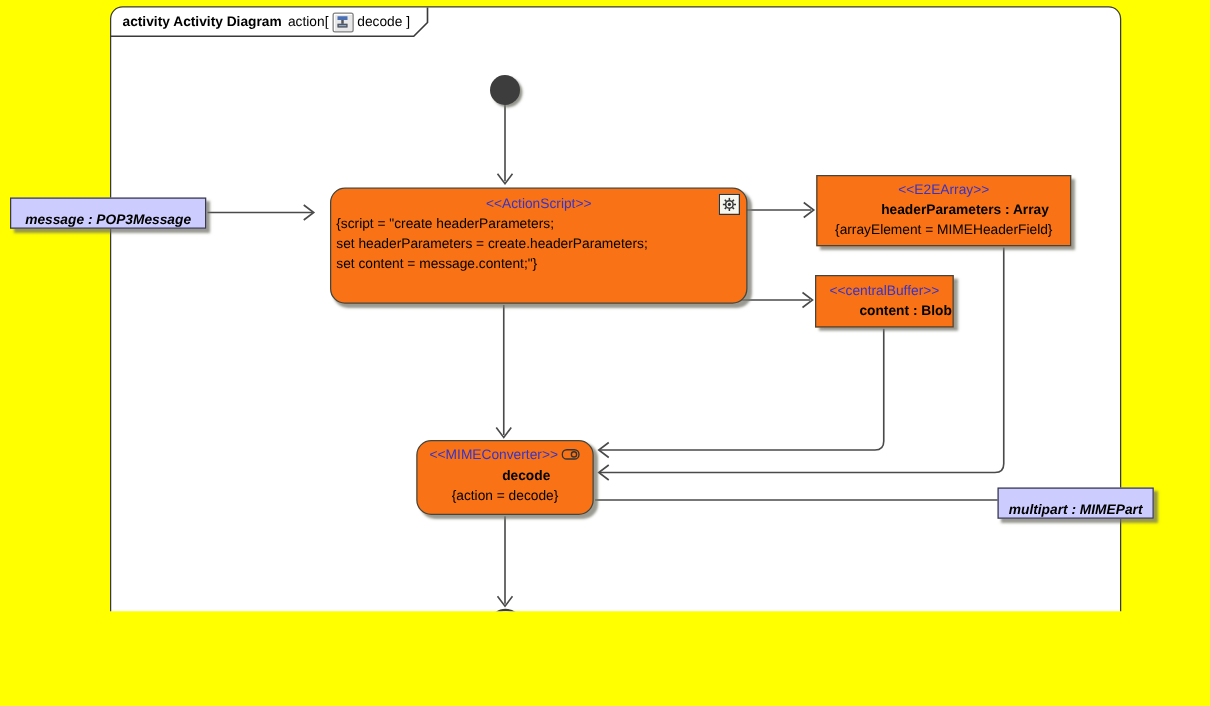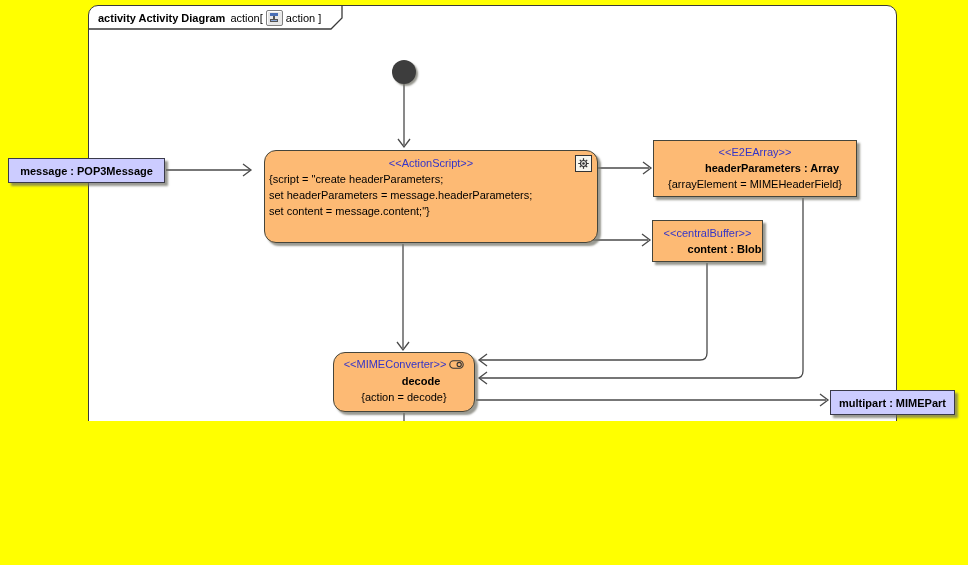--- a/index.html
+++ b/index.html
@@ -1,50 +1,50 @@
 <!DOCTYPE html>
 <html><head>
 <meta charset="utf-8">
 <style>
   html,body{margin:0;padding:0;}
   body{background:#FFFF00;font-family:"Liberation Sans",sans-serif;}
-  .stage{position:relative;width:968px;height:421px;background:#FFFF00;overflow:hidden;}
+  .stage{position:relative;width:968px;height:489px;background:#FFFF00;overflow:hidden;}
 
   .frame{position:absolute;left:88px;top:5px;width:807px;height:539px;
          background:#FFFFFF;border:1px solid #3a3a3a;border-radius:10px;}
 
   .frame-tab{position:absolute;left:90px;top:7px;width:250px;height:21px;
              display:flex;align-items:center;font-size:11px;color:#000;
              padding-left:8px;white-space:nowrap;}
   .frame-tab .bold{font-weight:bold;}
   .frame-tab .gap{width:5px;}
 
   .mini-icon{display:inline-block;width:15px;height:14px;background:#e8e8e8;
              border:1px solid #808080;border-radius:2px;position:relative;
              box-shadow:inset 1px 1px 0 #ffffff;margin:0 3px;}
   .mini-icon .g1{position:absolute;left:3px;top:2px;width:8px;height:3px;background:#4a6fb5;}
   .mini-icon .g2{position:absolute;left:6px;top:5px;width:2px;height:4px;background:#555;}
   .mini-icon .g3{position:absolute;left:3px;top:8px;width:8px;height:3px;background:#8aa7d6;border:1px solid #555;box-sizing:border-box;}
 
   svg.overlay{position:absolute;left:0;top:0;width:968px;height:565px;}
 
-  .uml-node{position:absolute;background:#fdba74;border:1px solid #45453B;
+  .uml-node{position:absolute;background:#f97316;border:1px solid #45453B;
             box-shadow:3px 3px 2px rgba(120,120,110,0.75);
             font-size:11px;line-height:16px;text-align:center;color:#000;box-sizing:border-box;}
   .rounded{border-radius:12px;}
   .stereo{color:#3434C8;}
   .bname{font-weight:bold;padding-left:34px;}
   .body-left{text-align:left;padding-left:4px;}
 
   .gear-box{position:absolute;top:4px;right:5px;width:15px;height:15px;
             border:1px solid #333;background:#f7f6ee;display:flex;align-items:center;justify-content:center;}
 
   .obj-label{position:absolute;background:#CCCCFF;border:1px solid #3a3a4a;
              box-shadow:3px 3px 2px rgba(110,110,100,0.7);font-size:11px;font-weight:bold;
-             display:flex;align-items:center;justify-content:center;color:#000;box-sizing:border-box;}
+             display:flex;align-items:flex-end;justify-content:center;color:#000;box-sizing:border-box;font-style:italic;}
 
   .initial-node{position:absolute;left:392px;top:60px;width:24px;height:24px;border-radius:50%;
                 background:#3d3d3d;box-shadow:2px 2px 2px rgba(120,120,110,0.8);}
   .final-node{position:absolute;left:391px;top:487px;width:27px;height:27px;border-radius:50%;
               background:#fff;border:2px solid #3d3d3d;box-sizing:border-box;
               box-shadow:2px 2px 2px rgba(120,120,110,0.8);display:flex;align-items:center;justify-content:center;}
   .final-node .dot{width:13px;height:13px;border-radius:50%;background:#3d3d3d;}
 
   .capsule{display:inline-block;vertical-align:-1px;margin-left:3px;}
 </style>
@@ -99,21 +99,21 @@
 
   <div class="frame-tab">
     <span class="bold">activity Activity Diagram</span>
     <span class="gap"></span>
     <span>action[</span>
     <span class="mini-icon">
       <span class="g1"></span>
         <span class="g2"></span>
         <span class="g3"></span>
     </span>
-    <span>action ]</span>
+    <span>decode ]</span>
   </div>
 
   <div class="initial-node"></div>
 
   <div class="obj-label" style="left:8px;top:158px;width:157px;height:25px;">
     <span>message : POP3Message</span>
   </div>
 
   <div class="uml-node rounded" style="left:264px;top:150px;width:334px;height:93px;padding-top:4px;">
     <div class="gear-box">
@@ -127,21 +127,21 @@
           <line x1="1.8" y1="1.8" x2="3.1" y2="3.1"></line>
             <line x1="7.9" y1="7.9" x2="9.2" y2="9.2"></line>
           <line x1="9.2" y1="1.8" x2="7.9" y2="3.1"></line>
             <line x1="3.1" y1="7.9" x2="1.8" y2="9.2"></line>
         </g>
         <circle cx="5.5" cy="5.5" r="1.3" fill="#333"></circle>
       </svg>
     </div>
     <div class="stereo">&lt;&lt;ActionScript&gt;&gt;</div>
     <div class="body-left">{script = "create headerParameters;</div>
-    <div class="body-left">set headerParameters = message.headerParameters;</div>
+    <div class="body-left">set headerParameters = create.headerParameters;</div>
     <div class="body-left">set content = message.content;"}</div>
   </div>
 
   <div class="uml-node" style="left:653px;top:140px;width:204px;height:57px;padding-top:3px;">
     <div class="stereo">&lt;&lt;E2EArray&gt;&gt;</div>
     <div class="bname">headerParameters : Array</div>
     <div>{arrayElement = MIMEHeaderField}</div>
   </div>
 
   <div class="uml-node" style="left:652px;top:220px;width:111px;height:42px;padding-top:4px;">
@@ -153,21 +153,21 @@
     <div>
       <span class="stereo">&lt;&lt;MIMEConverter&gt;&gt;</span><span class="capsule"><svg width="15" height="9" viewBox="0 0 15 9" fill="none" stroke="#333" stroke-width="1.1">
             <rect x="0.8" y="0.8" width="13.4" height="7.4" rx="3.7"></rect>
             <circle cx="10.2" cy="4.5" r="2.1"></circle>
           </svg></span>
     </div>
     <div class="bname">decode</div>
     <div>{action = decode}</div>
   </div>
 
-  <div class="obj-label" style="left:830px;top:390px;width:125px;height:25px;">
+  <div class="obj-label" style="left:798px;top:390px;width:125px;height:25px;">
     <span>multipart : MIMEPart</span>
   </div>
 
   <div class="final-node">
     <div class="dot"></div>
   </div>
 
 </div>
 
 </body></html>

